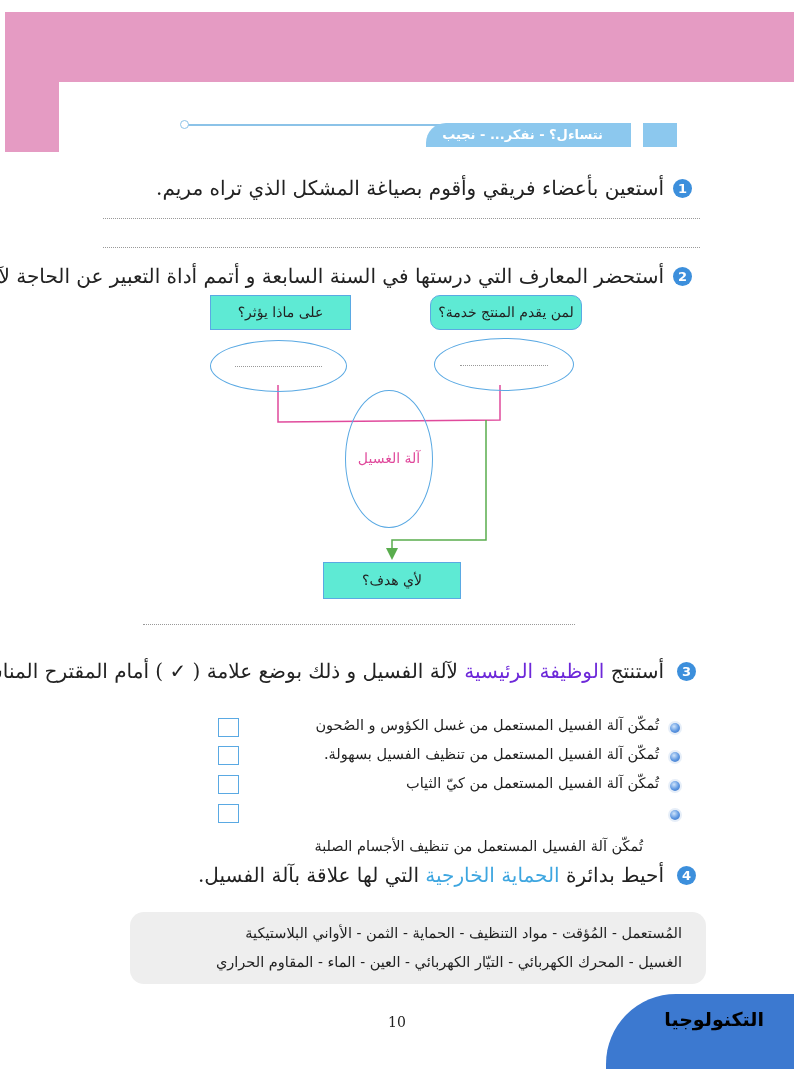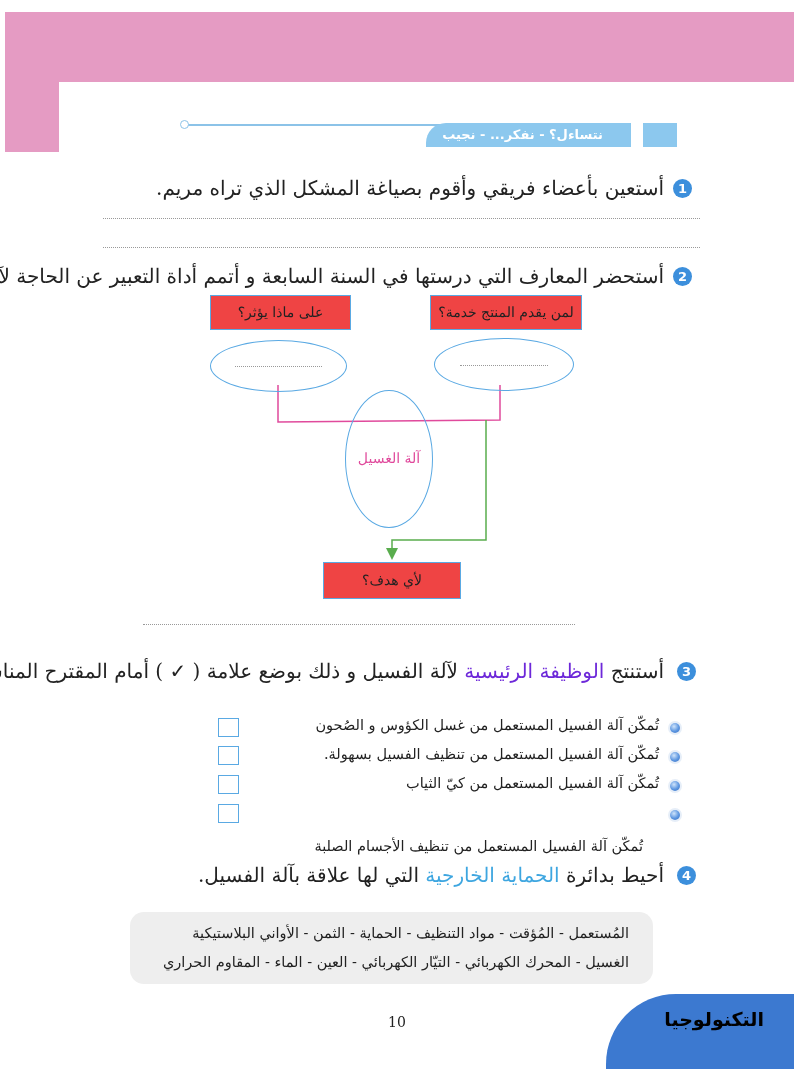--- a/index.html
+++ b/index.html
@@ -48,21 +48,21 @@
     text-align:center; line-height:19px;
   }
   .qtext {
     position:absolute; direction:rtl; text-align:right; font-size:20px;
     font-family:"DejaVu Serif", serif; white-space:nowrap;
   }
   .dotline {
     position:absolute; height:0; border-top:1.5px dotted #999;
   }
   .box {
-    position:absolute; border:1.5px solid #5aa9e3; background:#ef4444;
+    position:absolute; border:1.5px solid #5aa9e3; background:#5eead4;
     direction:rtl; text-align:center; font-size:14px;
     font-family:"DejaVu Serif", serif; box-sizing:border-box;
   }
   .ellipse {
     position:absolute; border:1.5px solid #5aa9e3; border-radius:50%;
     box-sizing:border-box;
   }
   .ellipse .dots {
     position:absolute; left:18%; right:18%; top:50%; border-top:1.5px dotted #999;
   }
@@ -75,21 +75,21 @@
   }
   .checkbox {
     position:absolute; width:21px; height:19px; border:1.5px solid #5aa9e3; box-sizing:border-box;
     background:#fff;
   }
   .opt-text {
     position:absolute; direction:rtl; text-align:right; font-size:14.5px;
     font-family:"DejaVu Serif", serif; white-space:nowrap;
   }
   .words-box {
-    position:absolute; left:130px; top:912px; width:523px; height:72px;
+    position:absolute; left:130px; top:912px; width:576px; height:72px;
     background:#eeeeee; border-radius:14px;
   }
   .words-line {
     position:absolute; right:24px; direction:rtl; text-align:right;
     font-size:14.5px; font-family:"DejaVu Serif", serif; white-space:nowrap;
   }
   .page-number {
     position:absolute; left:388px; top:1014px; font-size:14px;
     font-family:"DejaVu Serif", serif;
   }
@@ -124,21 +124,21 @@
 <div class="qnum" style="left:673px; top:267px;">2</div>
 <div class="qtext" style="right:130px; top:264px;">أستحضر المعارف التي درستها في السنة السابعة و أتمم أداة التعبير عن الحاجة لآلة الفسيل.</div>
 
 <svg class="connectors" width="794" height="1069">
   <polyline points="278,385 278,422 500,420 500,385" fill="none" stroke="#e04a9c" stroke-width="1.5"></polyline>
   <polyline points="486,420 486,540 392,540 392,553" fill="none" stroke="#5aad4e" stroke-width="1.5"></polyline>
   <polygon points="386,548 398,548 392,560" fill="#5aad4e"></polygon>
 </svg>
 
 <div class="box" style="left:210px; top:295px; width:141px; height:35px; line-height:32px;">على ماذا يؤثر؟</div>
-<div class="box" style="left:430px; top:295px; width:152px; height:35px; line-height:32px;">لمن يقدم المنتج خدمة؟</div>
+<div class="box" style="left:430px; top:295px; width:152px; height:35px; line-height:32px;border-radius:10px;">لمن يقدم المنتج خدمة؟</div>
 
 <div class="ellipse" style="left:210px; top:340px; width:137px; height:52px;">
   <div class="dots"></div>
 </div>
 <div class="ellipse" style="left:434px; top:338px; width:140px; height:53px;">
   <div class="dots"></div>
 </div>
 
 <div class="ellipse" style="left:345px; top:390px; width:88px; height:138px; background:transparent;"></div>
 <div style="position:absolute; left:345px; top:450px; width:88px; text-align:center; direction:rtl; font-size:14px; font-family:'DejaVu Serif', serif; color:#e04a9c;">آلة الغسيل</div>

